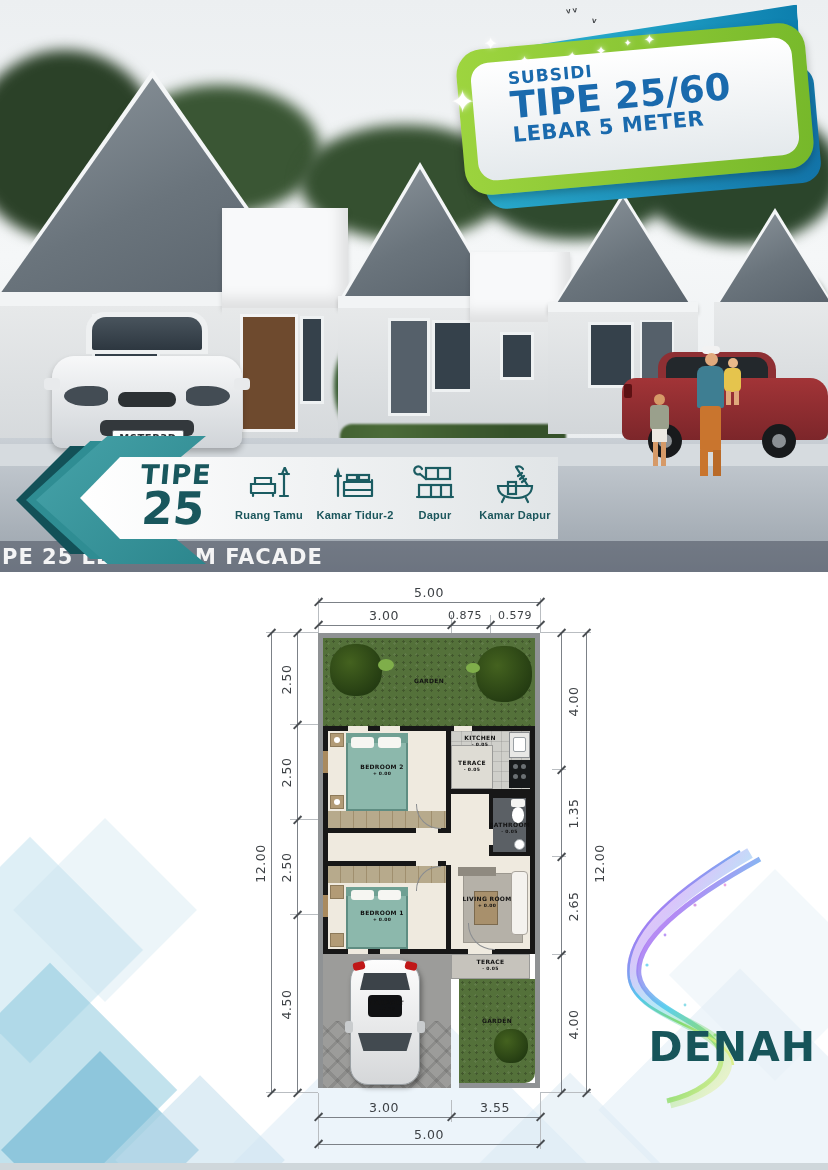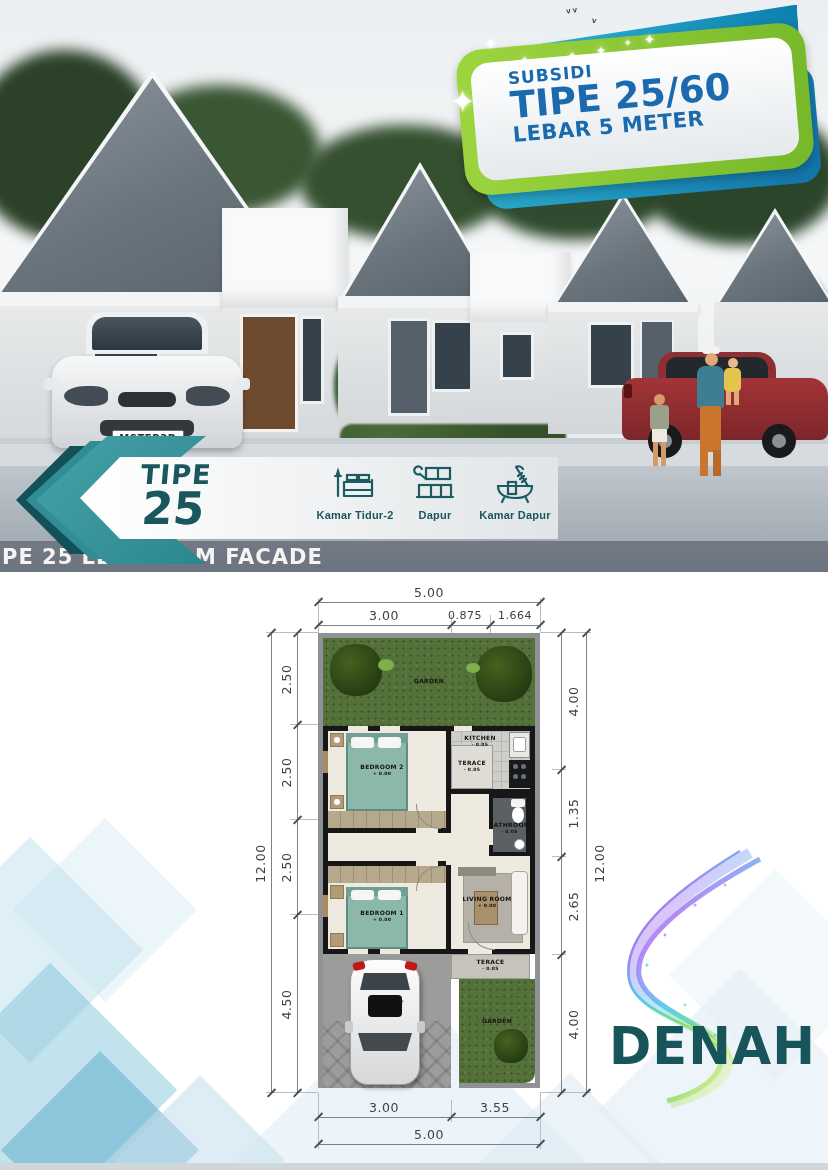--- a/index.html
+++ b/index.html
@@ -144,20 +144,30 @@
     <b class="a" style="left:16px;top:446px;width:120px;height:108px;background:#135158;clip-path:polygon(100% 0,45% 0,0 50%,45% 100%,100% 100%,58% 50%);z-index:6;"></b>
     <b class="a" style="left:26px;top:441px;width:146px;height:118px;background:#2f8d93;clip-path:polygon(100% 0,44% 0,0 50%,44% 100%,100% 100%,57% 50%);z-index:6;"></b>
     <b class="a" style="left:36px;top:436px;width:170px;height:128px;background:linear-gradient(135deg,#46a3a9,#2c868d);clip-path:polygon(100% 0,42% 0,0 50%,42% 100%,100% 100%,55% 50%);z-index:6;"></b>
     <b class="a" style="left:80px;top:457px;width:478px;height:82px;background:linear-gradient(90deg,#ffffff,#e1e5e7);clip-path:polygon(40px 0,100% 0,100% 100%,40px 100%,0 50%);box-shadow:0 3px 6px rgba(0,0,0,.2);z-index:6;"></b>
 
     <div class="a" style="left:128px;top:463px;width:92px;height:72px;text-align:center;z-index:7;transform:skewX(-5deg);color:#19575d;font-family:'DejaVu Sans',sans-serif;font-weight:bold;">
       <span style="display:block;font-size:27px;line-height:24px;letter-spacing:1px;">TIPE</span>
       <span style="display:block;font-size:45px;line-height:44px;">25</span>
     </div>
 
+    <div class="feat" style="left:226px;z-index:7;">
+      <svg width="46" height="46" viewBox="0 0 46 46">
+        <g fill="none" stroke="#1b5c62" stroke-width="2.2" stroke-linecap="round">
+          <path d="M5 33 h24 M5 33 v-9 h3 M29 33 v-9 h-3 M9 24 v-6 h16 v6 M9 24 h16 M7 33 v3 M27 33 v3"></path>
+          <path d="M38 36 v-22 M33 14 h10 M36 14 l2.5 -6 h0.5 l2.5 6"></path>
+          <path d="M34 36 h8"></path>
+        </g>
+      </svg>
+      <span class="flabel">Ruang Tamu</span>
+    </div>
     <div class="feat" style="left:312px;z-index:7;">
       <svg width="46" height="46" viewBox="0 0 46 46">
         <g fill="none" stroke="#1b5c62" stroke-width="2.2" stroke-linecap="round">
           <path d="M12 36 h28 M12 36 v-14 M40 36 v-16 M12 22 h28 M12 30 h28"></path>
           <rect x="15" y="15" width="10" height="5"></rect>
             <rect x="27" y="15" width="10" height="5"></rect>
           <path d="M6 36 v-20 M3 16 h6 M4.5 16 l1.5 -5 l1.5 5"></path>
         </g>
       </svg>
       <span class="flabel">Kamar Tidur-2</span>
@@ -236,39 +246,39 @@
     <path d="M165,6 C90,52 48,92 54,134 C61,176 156,184 158,220" stroke="url(#sw)" stroke-width="2.5" fill="none" opacity=".9"></path>
     <circle cx="120" cy="60" r="1.6" fill="#c66fd8" opacity=".7"></circle>
       <circle cx="90" cy="90" r="1.4" fill="#a06ef2" opacity=".7"></circle>
     <circle cx="72" cy="120" r="1.6" fill="#45c8ec" opacity=".7"></circle>
       <circle cx="110" cy="160" r="1.4" fill="#5ccfe0" opacity=".7"></circle>
     <circle cx="140" cy="190" r="1.6" fill="#7fd965" opacity=".7"></circle>
       <circle cx="150" cy="40" r="1.4" fill="#e27ad8" opacity=".7"></circle>
   </svg>
 
   <div class="a" style="left:560px;top:1022px;width:256px;text-align:right;z-index:3;color:#17555a;font-family:'DejaVu Sans',sans-serif;font-weight:bold;">
-    <span style="display:block;font-size:51px;line-height:50px;letter-spacing:1px;">DENAH</span>
+    <span style="display:block;font-size:41px;line-height:50px;letter-spacing:1px;">DENAH</span>
   </div>
 
   <b class="exv" style="left:318px;top:598px;height:35px;"></b>
   <b class="exv" style="left:451px;top:615px;height:18px;"></b>
   <b class="exv" style="left:490px;top:615px;height:18px;"></b>
   <b class="exv" style="left:540px;top:598px;height:35px;"></b>
   <b class="dlh" style="left:318px;top:602px;width:222px;"></b>
   <i class="tk" style="left:313px;top:601px;"></i>
   <i class="tk" style="left:535px;top:601px;"></i>
   <span class="dnum" style="left:394px;top:585px;width:70px;">5.00</span>
   <b class="dlh" style="left:318px;top:625px;width:222px;"></b>
   <i class="tk" style="left:313px;top:624px;"></i>
   <i class="tk" style="left:446px;top:624px;"></i>
   <i class="tk" style="left:485px;top:624px;"></i>
   <i class="tk" style="left:535px;top:624px;"></i>
   <span class="dnum" style="left:350px;top:608px;width:68px;">3.00</span>
   <span class="dnum" style="left:442px;top:609px;width:46px;font-size:11px;">0.875</span>
-  <span class="dnum" style="left:489px;top:609px;width:52px;font-size:11px;">1.664</span>
+  <span class="dnum" style="left:489px;top:609px;width:52px;font-size:11px;">0.579</span>
 
   <b class="exh" style="left:266px;top:632px;width:52px;"></b>
   <b class="exh" style="left:266px;top:1092px;width:52px;"></b>
   <b class="exh" style="left:290px;top:724px;width:28px;"></b>
   <b class="exh" style="left:290px;top:819px;width:28px;"></b>
   <b class="exh" style="left:290px;top:914px;width:28px;"></b>
   <b class="dlv" style="left:297px;top:633px;height:460px;"></b>
   <i class="tk" style="left:292px;top:632px;"></i>
   <i class="tk" style="left:292px;top:724px;"></i>
   <i class="tk" style="left:292px;top:819px;"></i>

